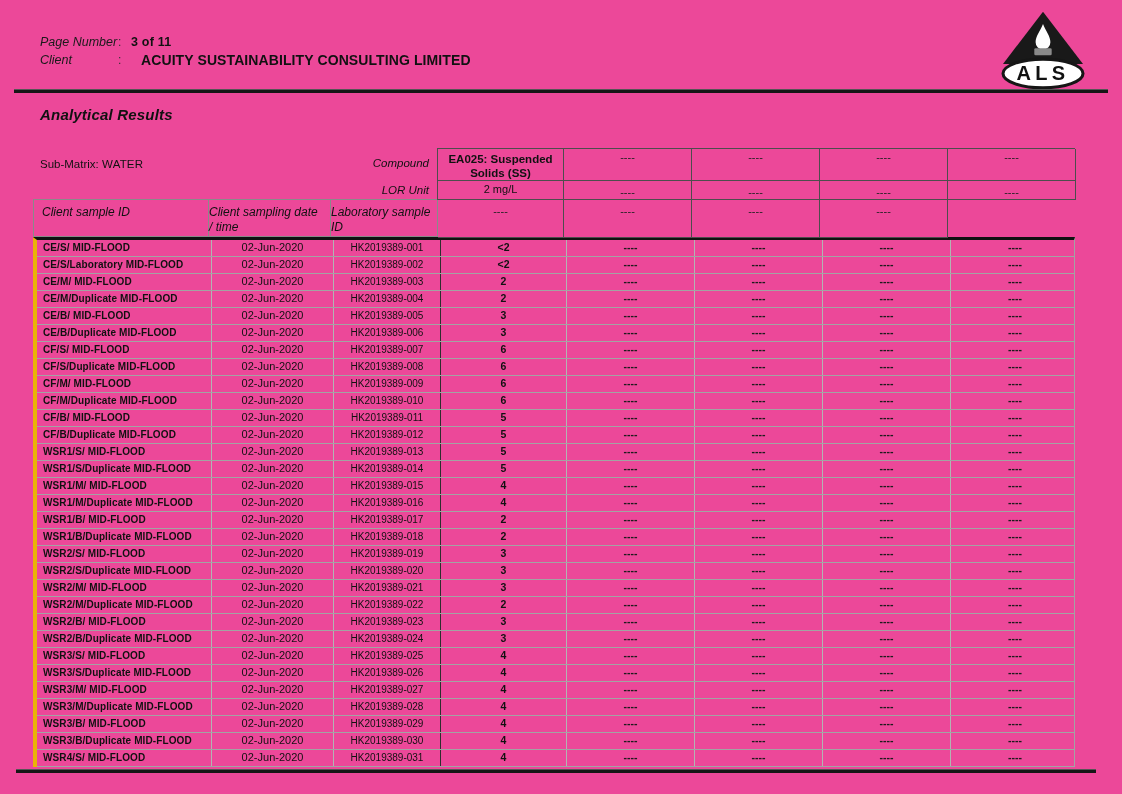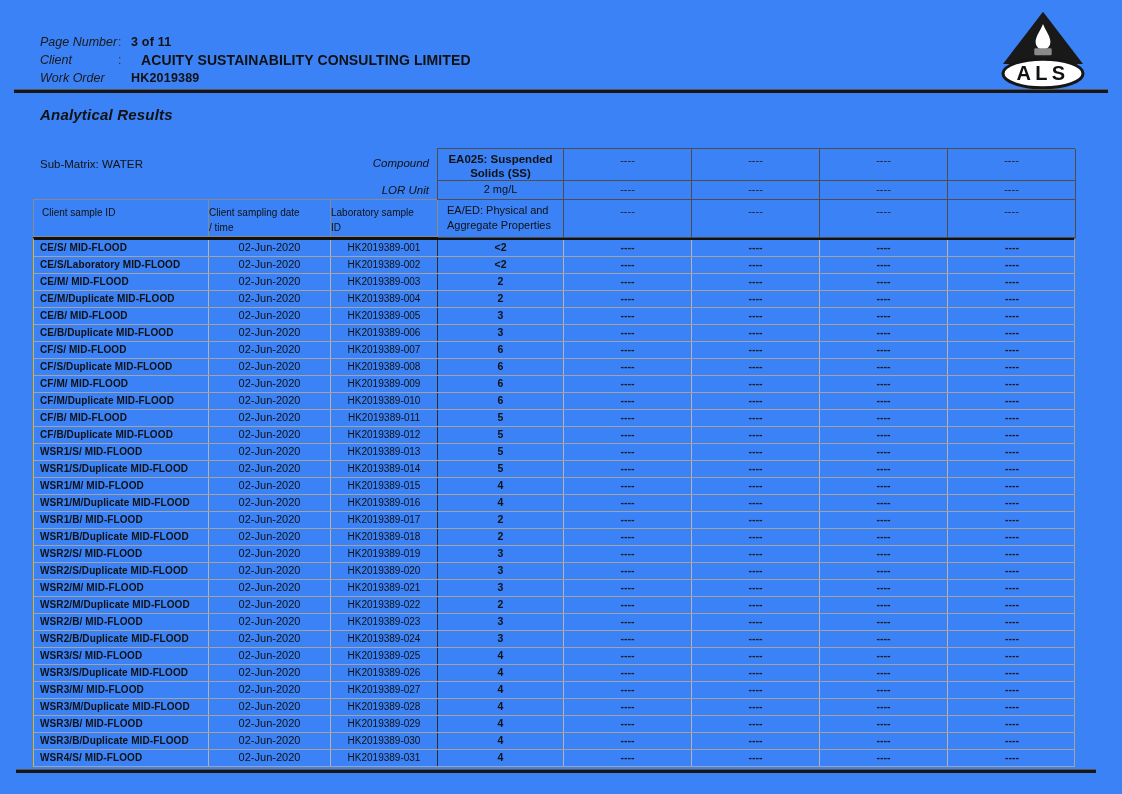--- a/index.html
+++ b/index.html
@@ -1,18 +1,18 @@
 <!DOCTYPE html>
 <html><head>
 <meta charset="utf-8">
 <style>
   * { margin:0; padding:0; box-sizing:border-box; }
   html,body { background:#e9e9e9; }
   .page {
-    position:relative; width:1122px; height:794px; background:#3b82f6;
+    position:relative; width:1122px; height:794px; background:#ec4899;
     font-family:"Liberation Sans","DejaVu Sans",sans-serif; color:#111;
     overflow:hidden;
   }
 
   
   .meta { position:absolute; left:40px; top:33px; }
   .meta-row { display:flex; height:18px; align-items:center; }
   .meta-label { width:78px; font-style:italic; font-size:12.5px; color:#1a1a1a; }
   .meta-colon { width:13px; font-size:12px; color:#333; }
   .meta-value { font-weight:bold; font-size:12.5px; letter-spacing:.2px; }
@@ -38,41 +38,41 @@
   .thead-left { position:relative; width:404px; }
   .submatrix { position:absolute; left:7px; top:10px; font-size:11.5px; }
   .submatrix b { font-weight:normal; letter-spacing:.2px; }
   .lbl-compound { position:absolute; right:8px; top:9px; font-style:italic; font-size:11.5px; }
   .lbl-lor { position:absolute; right:8px; top:36px; font-style:italic; font-size:11.5px; }
 
   .lh-grid { position:absolute; left:0; top:51px; width:404px; height:38px;
              display:grid; grid-template-columns:175px 122px 107px;
              border-top:1px solid #8a8a8a; border-left:1px solid #8a8a8a; }
   .lcell { border-right:1px solid #8a8a8a; border-bottom:1px solid #8a8a8a;
-           font-size:10px; line-height:15px; padding-top:5px;
+           font-style:italic; font-size:12px; line-height:15px; padding-top:5px;
            white-space:pre-line; }
   .lcell.first { padding-left:8px; text-align:left; }
   .lcell.center { text-align:left; }
 
   .ct-grid { width:638px; height:89px; display:grid;
              grid-auto-flow:column;
              grid-template-columns:126px 128px 128px 128px 128px;
              grid-template-rows:32px 19px 38px;
              border-top:1.5px solid #4d4d4d; border-left:1.5px solid #4d4d4d; }
   .hcell { border-right:1.5px solid #4d4d4d; border-bottom:1.5px solid #4d4d4d;
            font-size:11px; text-align:center; white-space:pre-line; overflow:hidden; }
   .hcell.cname { line-height:14px; padding-top:3px; }
   .hcell.cname.main { font-weight:bold; font-size:11.5px; }
   .hcell.clor { line-height:17px; }
   .hcell.cgroup { line-height:15px; padding-top:3px; }
   .hcell.cgroup.main { text-align:left; padding-left:9px; font-size:11px; }
   .hcell.dashcol { padding-top:5px; line-height:13px; letter-spacing:0; color:#222; }
   .hcell.dashcol.clor { padding-top:0; line-height:17px; }
 
-  .tbody { border-top:3px solid #111; border-left:1px solid #eab308; border-right:1px solid #a3a3a3; }
+  .tbody { border-top:3px solid #111; border-left:4px solid #eab308; border-right:1px solid #a3a3a3; }
   .trow { display:grid; grid-template-columns:175px 122px 107px 126px 128px 128px 128px 128px;
           height:17px; border-bottom:1px solid #a3a3a3; }
   .cell { border-right:1px solid #b3b3b3; line-height:15.5px; overflow:hidden; }
   .cell:last-child { border-right:none; }
   .cell.c-id { font-size:10px; font-weight:bold; padding-left:6px; letter-spacing:.1px; }
   .cell.c-date { font-size:11px; text-align:center; }
   .cell.c-lab { font-size:10px; text-align:center; border-right:1.5px solid #2e2e2e; }
   .cell.c-val { font-size:10.5px; font-weight:bold; text-align:center; }
   .cell.c-dash { font-size:10.5px; font-weight:bold; text-align:center; color:#1c1c1c; }
 </style>
@@ -84,25 +84,20 @@
   <div class="meta">
     <div class="meta-row">
       <span class="meta-label">Page Number</span>
       <span class="meta-colon">:</span>
       <span class="meta-value">3 of 11</span>
     </div>
     <div class="meta-row">
       <span class="meta-label">Client</span>
       <span class="meta-colon">:</span>
       <span class="meta-value small">ACUITY SUSTAINABILITY CONSULTING LIMITED</span>
-    </div>
-    <div class="meta-row">
-      <span class="meta-label">Work Order</span>
-      <span class="meta-colon"></span>
-      <span class="meta-value">HK2019389</span>
     </div>
   </div>
 
   <div class="logo">
     <svg viewBox="0 0 120 92" width="114" height="80">
       <polygon points="60,2 106,62 14,62" fill="#191919"></polygon>
       <path d="M60,16 C56.5,25 51.5,30 51.5,37 A8.5,8.5 0 0 0 68.5,37 C68.5,30 63.5,25 60,16 Z" fill="#ffffff"></path>
       <rect x="50" y="44" width="20" height="8" rx="1.5" fill="#8a8a8a"></rect>
       <ellipse cx="60" cy="73" rx="46" ry="16.5" fill="#ffffff" stroke="#161616" stroke-width="3.5"></ellipse>
       <text x="60" y="81" text-anchor="middle" font-family="Liberation Sans, DejaVu Sans, sans-serif" font-size="23" font-weight="bold" letter-spacing="5" fill="#111">ALS</text>
@@ -127,22 +122,20 @@
             <div class="lcell center">Client sampling date
 / time</div>
             <div class="lcell center">Laboratory sample
 ID</div>
           </div>
       </div>
       <div class="ct-grid">
           <div class="hcell cname main">EA025: Suspended
 Solids (SS)</div>
           <div class="hcell clor main">2 mg/L</div>
-          <div class="hcell cgroup main">EA/ED: Physical and
-Aggregate Properties</div>
           <div class="hcell cname dashcol">----</div>
           <div class="hcell clor dashcol">----</div>
           <div class="hcell cgroup dashcol">----</div>
           <div class="hcell cname dashcol">----</div>
           <div class="hcell clor dashcol">----</div>
           <div class="hcell cgroup dashcol">----</div>
           <div class="hcell cname dashcol">----</div>
           <div class="hcell clor dashcol">----</div>
           <div class="hcell cgroup dashcol">----</div>
           <div class="hcell cname dashcol">----</div>

